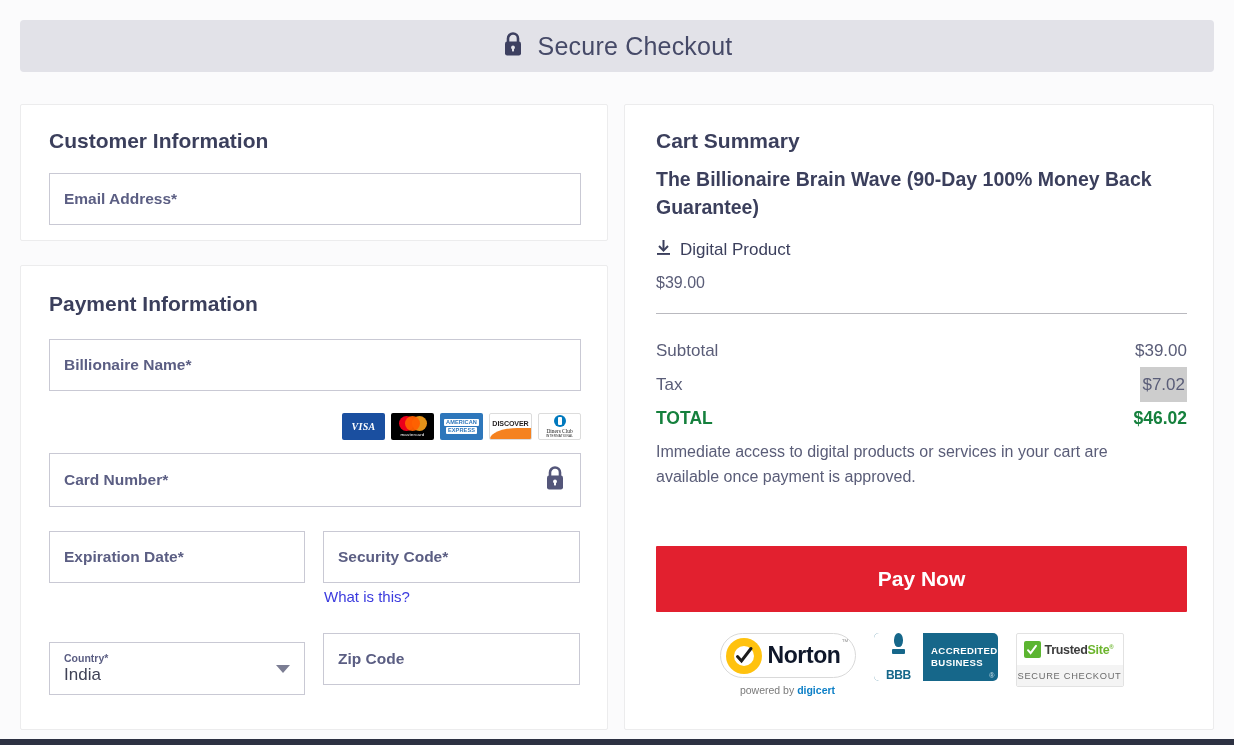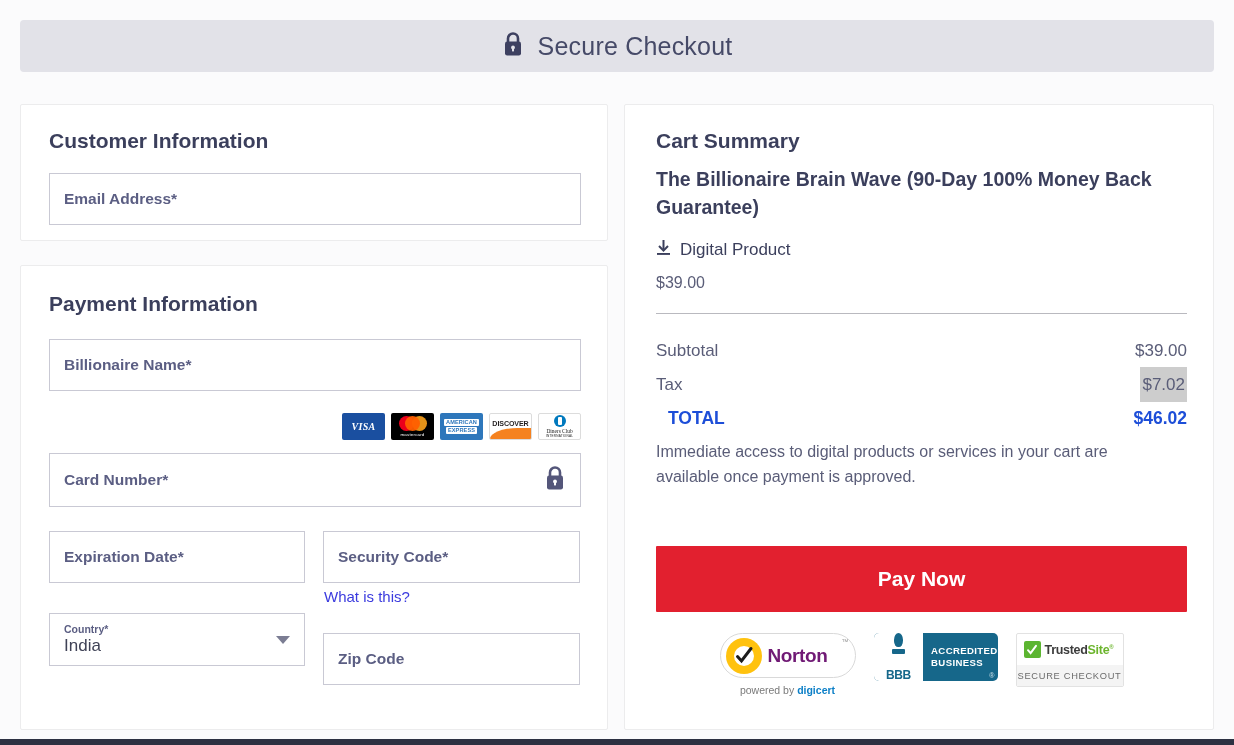--- a/index.html
+++ b/index.html
@@ -72,21 +72,21 @@
     font-weight: bold;
     color: #5b5e83;
     padding-left: 14px;
     user-select: none;
   }
   #field-email        { left: 28px; top: 68px;  width: 532px; height: 52px; }
   #field-cardholder   { left: 28px; top: 73px;  width: 532px; height: 52px; }
   #field-cardnumber   { left: 28px; top: 187px; width: 532px; height: 54px; }
   #field-expiration   { left: 28px; top: 265px; width: 256px; height: 52px; }
   #field-security     { left: 302px; top: 265px; width: 257px; height: 52px; }
-  #field-country      { left: 28px; top: 347px; width: 256px; height: 53px; }
+  #field-country      { left: 28px; top: 376px; width: 256px; height: 53px; }
   #field-zip          { left: 302px; top: 367px; width: 257px; height: 52px; }
 
   .card-lock {
     position: absolute;
     right: 14px; top: 50%;
     transform: translateY(-50%);
   }
 
   
   .brands {
@@ -211,21 +211,21 @@
     position: absolute;
     left: 31px; top: 229px;
     width: 531px;
   }
   .total-row {
     display: flex; justify-content: space-between;
     align-items: baseline;
     font-size: 17px; color: #5a5d78;
     line-height: 33px;
   }
-  .total-row.grand { font-weight: bold; color: #1d4ed8; font-size: 17.5px; margin-left: 12px; }
+  .total-row.grand { font-weight: bold; color: #15803d; font-size: 17.5px; }
   .hl { background: #cdcdcd; padding: 1px 2px; }
   .note {
     position: absolute;
     left: 31px; top: 334px;
     width: 500px;
     font-size: 16px; color: #5a5d78; line-height: 25px;
   }
   .pay-button {
     position: absolute;
     left: 31px; top: 441px;
@@ -266,21 +266,21 @@
     flex: 0 0 auto;
   }
   .norton-ring::after {
     content: ""; width: 20px; height: 20px; border-radius: 50%; background: #fff;
     position: absolute;
   }
   .norton-check {
     position: relative; z-index: 3;
     width: 20px; height: 20px;
   }
-  .norton-word { font-size: 19px; font-weight: bold; color: #701a75; letter-spacing: -.4px; }
+  .norton-word { font-size: 23px; font-weight: bold; color: #0f172a; letter-spacing: -.4px; }
   .norton-tm { position: absolute; right: 6px; top: 4px; font-size: 7px; color: #9a9a9a; }
   .norton-sub {
     margin-top: 6px; text-align: center;
     font-size: 10.5px; color: #7a7a7a;
   }
   .norton-sub b { color: #0b7fc7; }
 
   .badge-bbb {
     width: 124px; height: 48px;
     background: #16678a;

